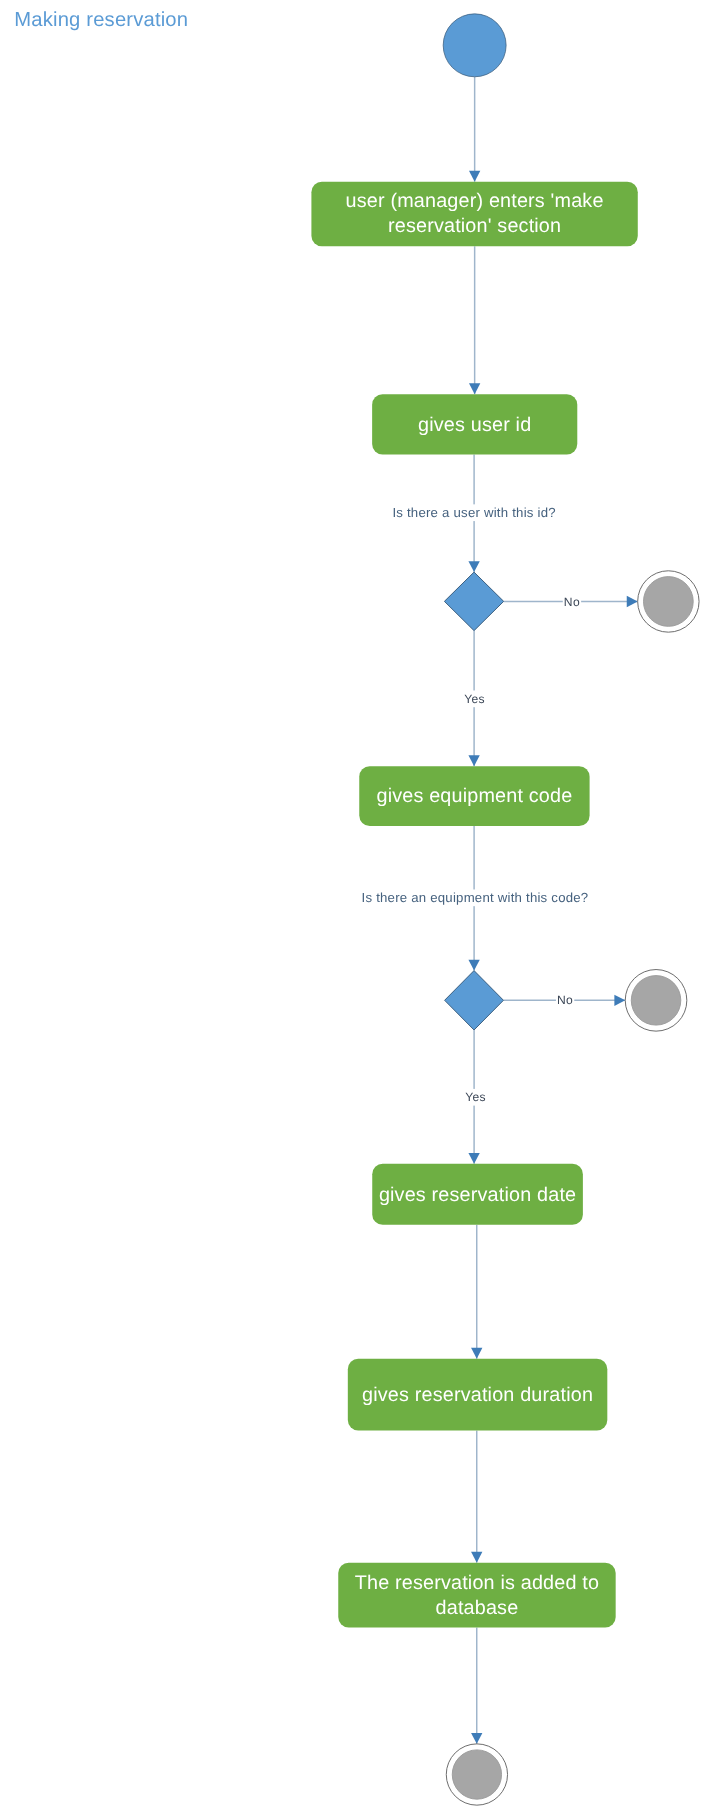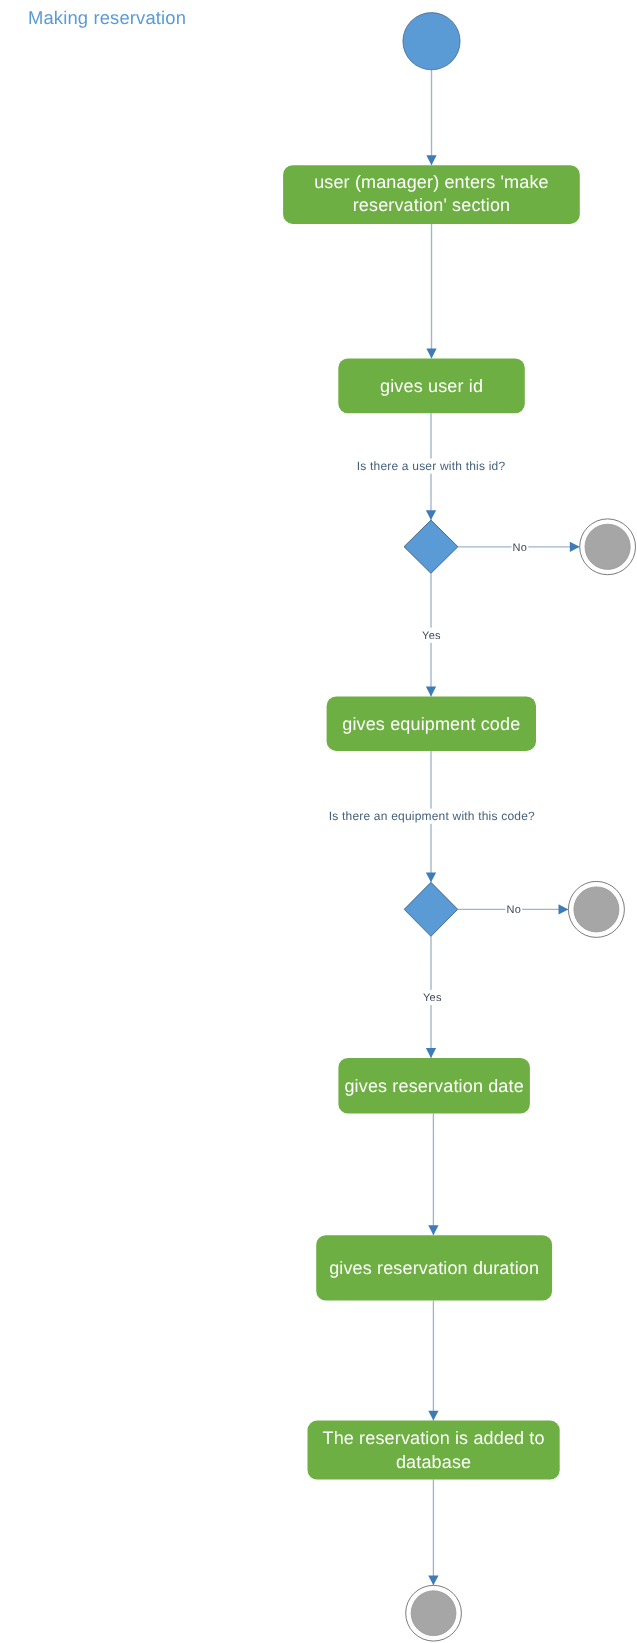--- a/index.html
+++ b/index.html
@@ -1,21 +1,21 @@
 <!DOCTYPE html>
 <html><head>
 <meta charset="utf-8">
 <style>
   html,body{margin:0;padding:0;background:#ffffff;}
   body{width:637px;height:1643px;overflow:hidden;
        font-family:"Liberation Sans",sans-serif;
        -webkit-font-smoothing:antialiased;
        text-rendering:geometricPrecision;}
   #canvas{position:relative;width:637px;height:1643px;background:#fff;}
-  #title{position:absolute;left:28px;top:8.4px;font-size:18.4px;color:#5B9BD5;
+  #title{position:absolute;left:13px;top:8.4px;font-size:18.4px;color:#5B9BD5;
          letter-spacing:0.15px;line-height:20px;white-space:nowrap;}
   svg#diagram{position:absolute;left:0;top:0;width:637px;height:1643px;
               shape-rendering:geometricPrecision;}
   .act-text{fill:#ffffff;font-family:"Liberation Sans",sans-serif;font-size:18px;
             letter-spacing:0.15px;text-anchor:middle;}
   .guard-text{fill:#45617E;font-family:"Liberation Sans",sans-serif;font-size:12px;
               letter-spacing:0.2px;text-anchor:middle;}
   .branch-text{fill:#3C4757;font-family:"Liberation Sans",sans-serif;font-size:11px;
                letter-spacing:0.3px;text-anchor:middle;}
 </style>

